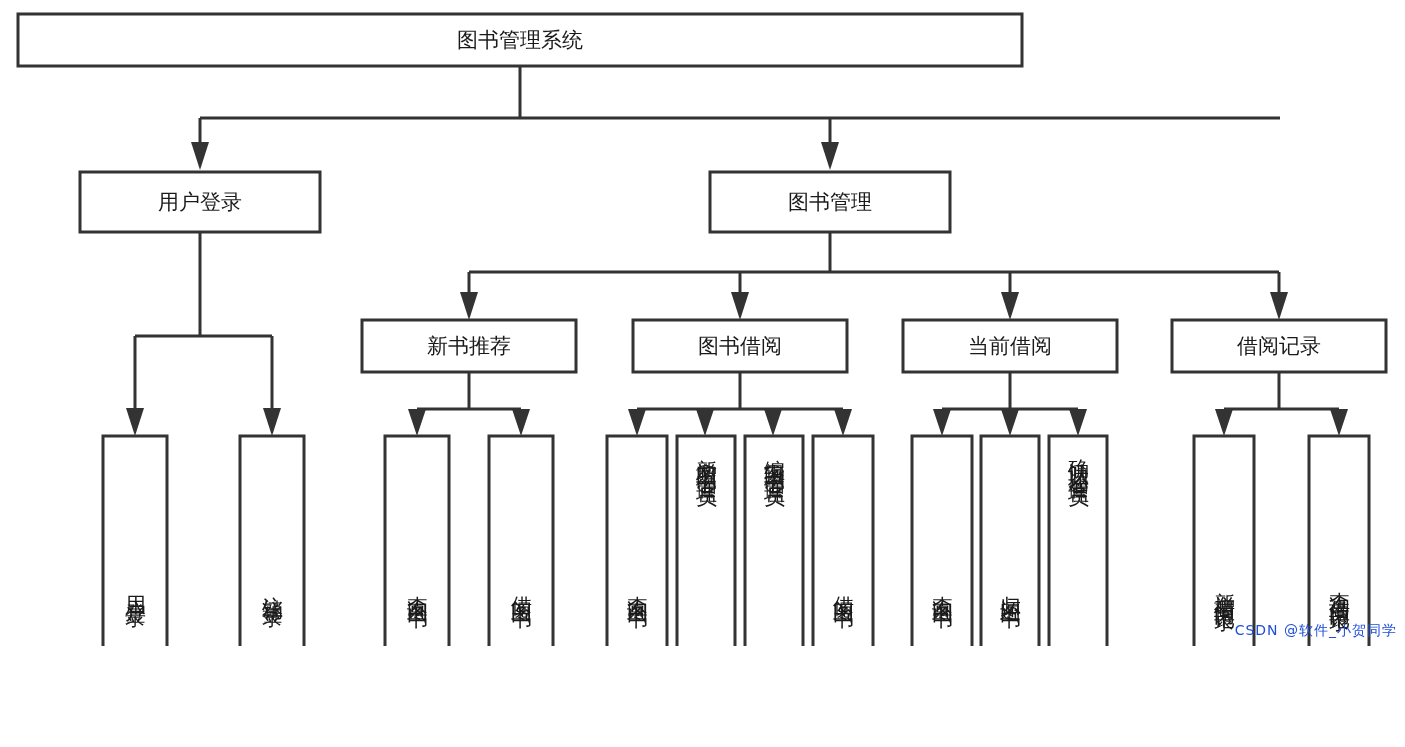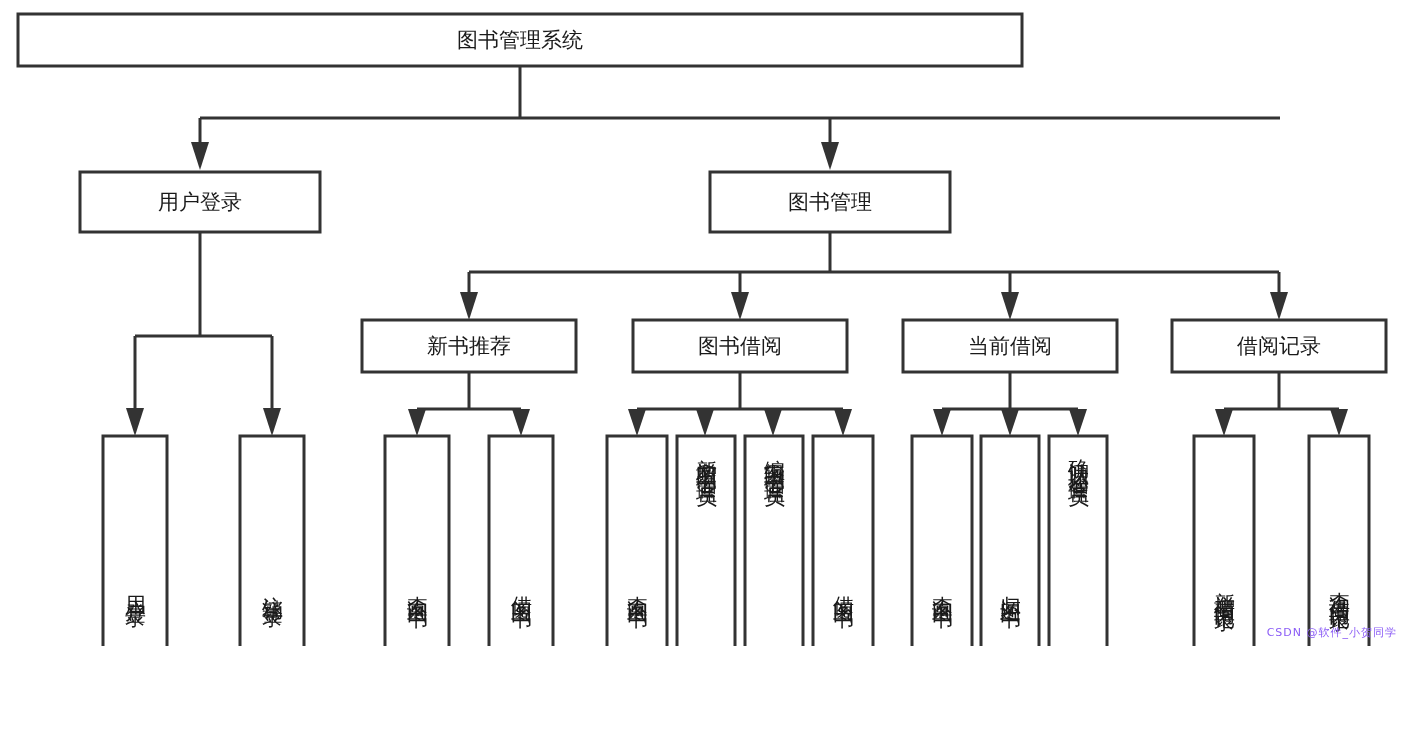--- a/index.html
+++ b/index.html
@@ -59,22 +59,22 @@
     color: #1a1a1a;
     white-space: nowrap;
     pointer-events: none;
     text-align: center;
   }
   .watermark {
     position: absolute;
     right: 8px;
     bottom: 6px;
     font-family: "DejaVu Sans", "Liberation Sans", sans-serif;
-    font-size: 11px;
-    color: #8b5cf6;
+    font-size: 14px;
+    color: #1d4ed8;
     letter-spacing: 1px;
     user-select: none;
     text-align: right;
   }
 </style>
 </head>
 <body>
 
 <div id="diagram-root">
 

